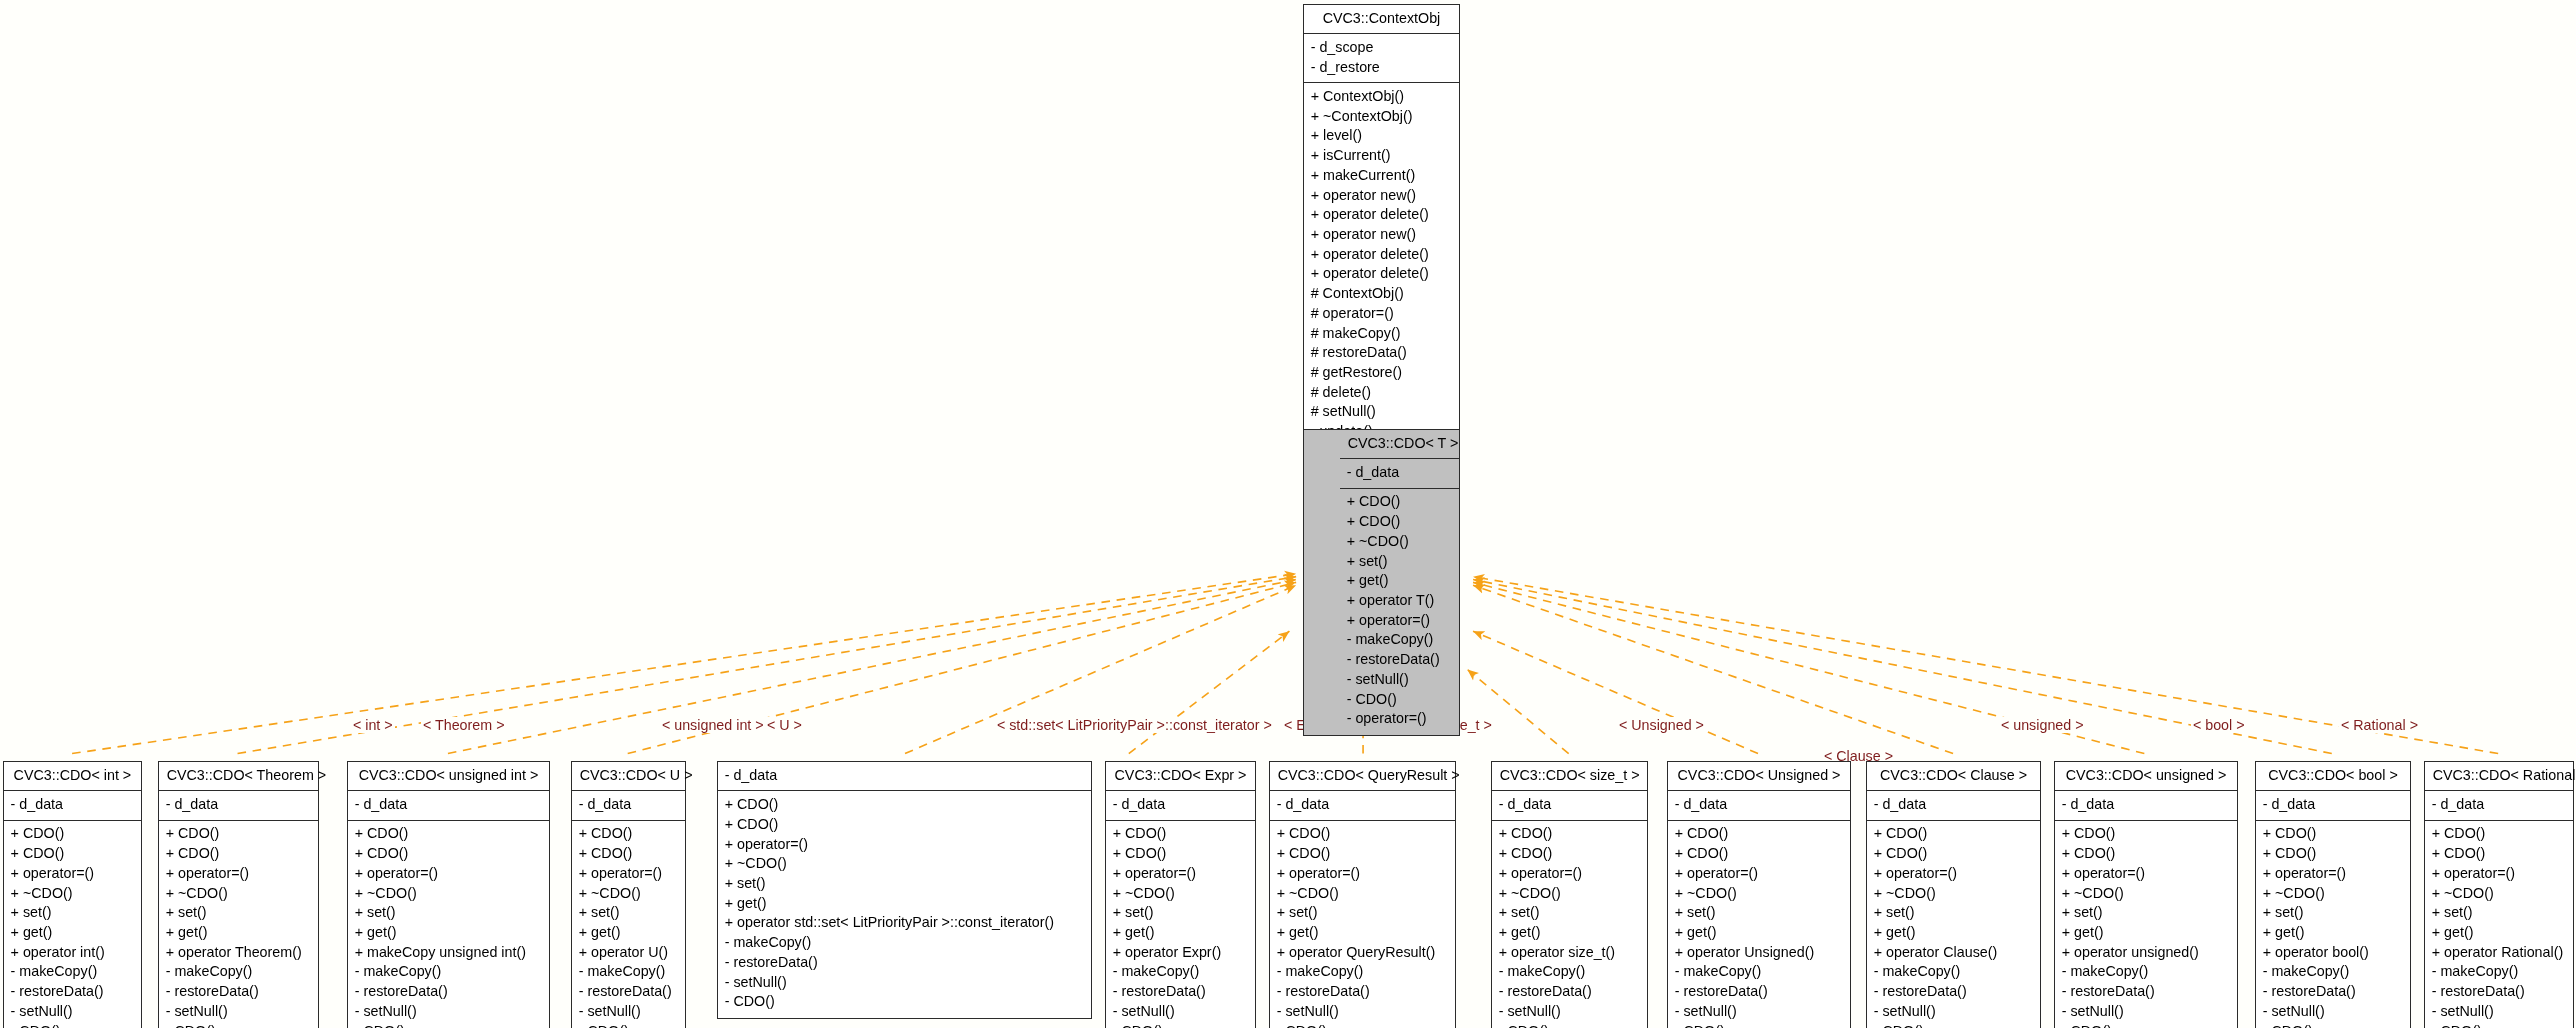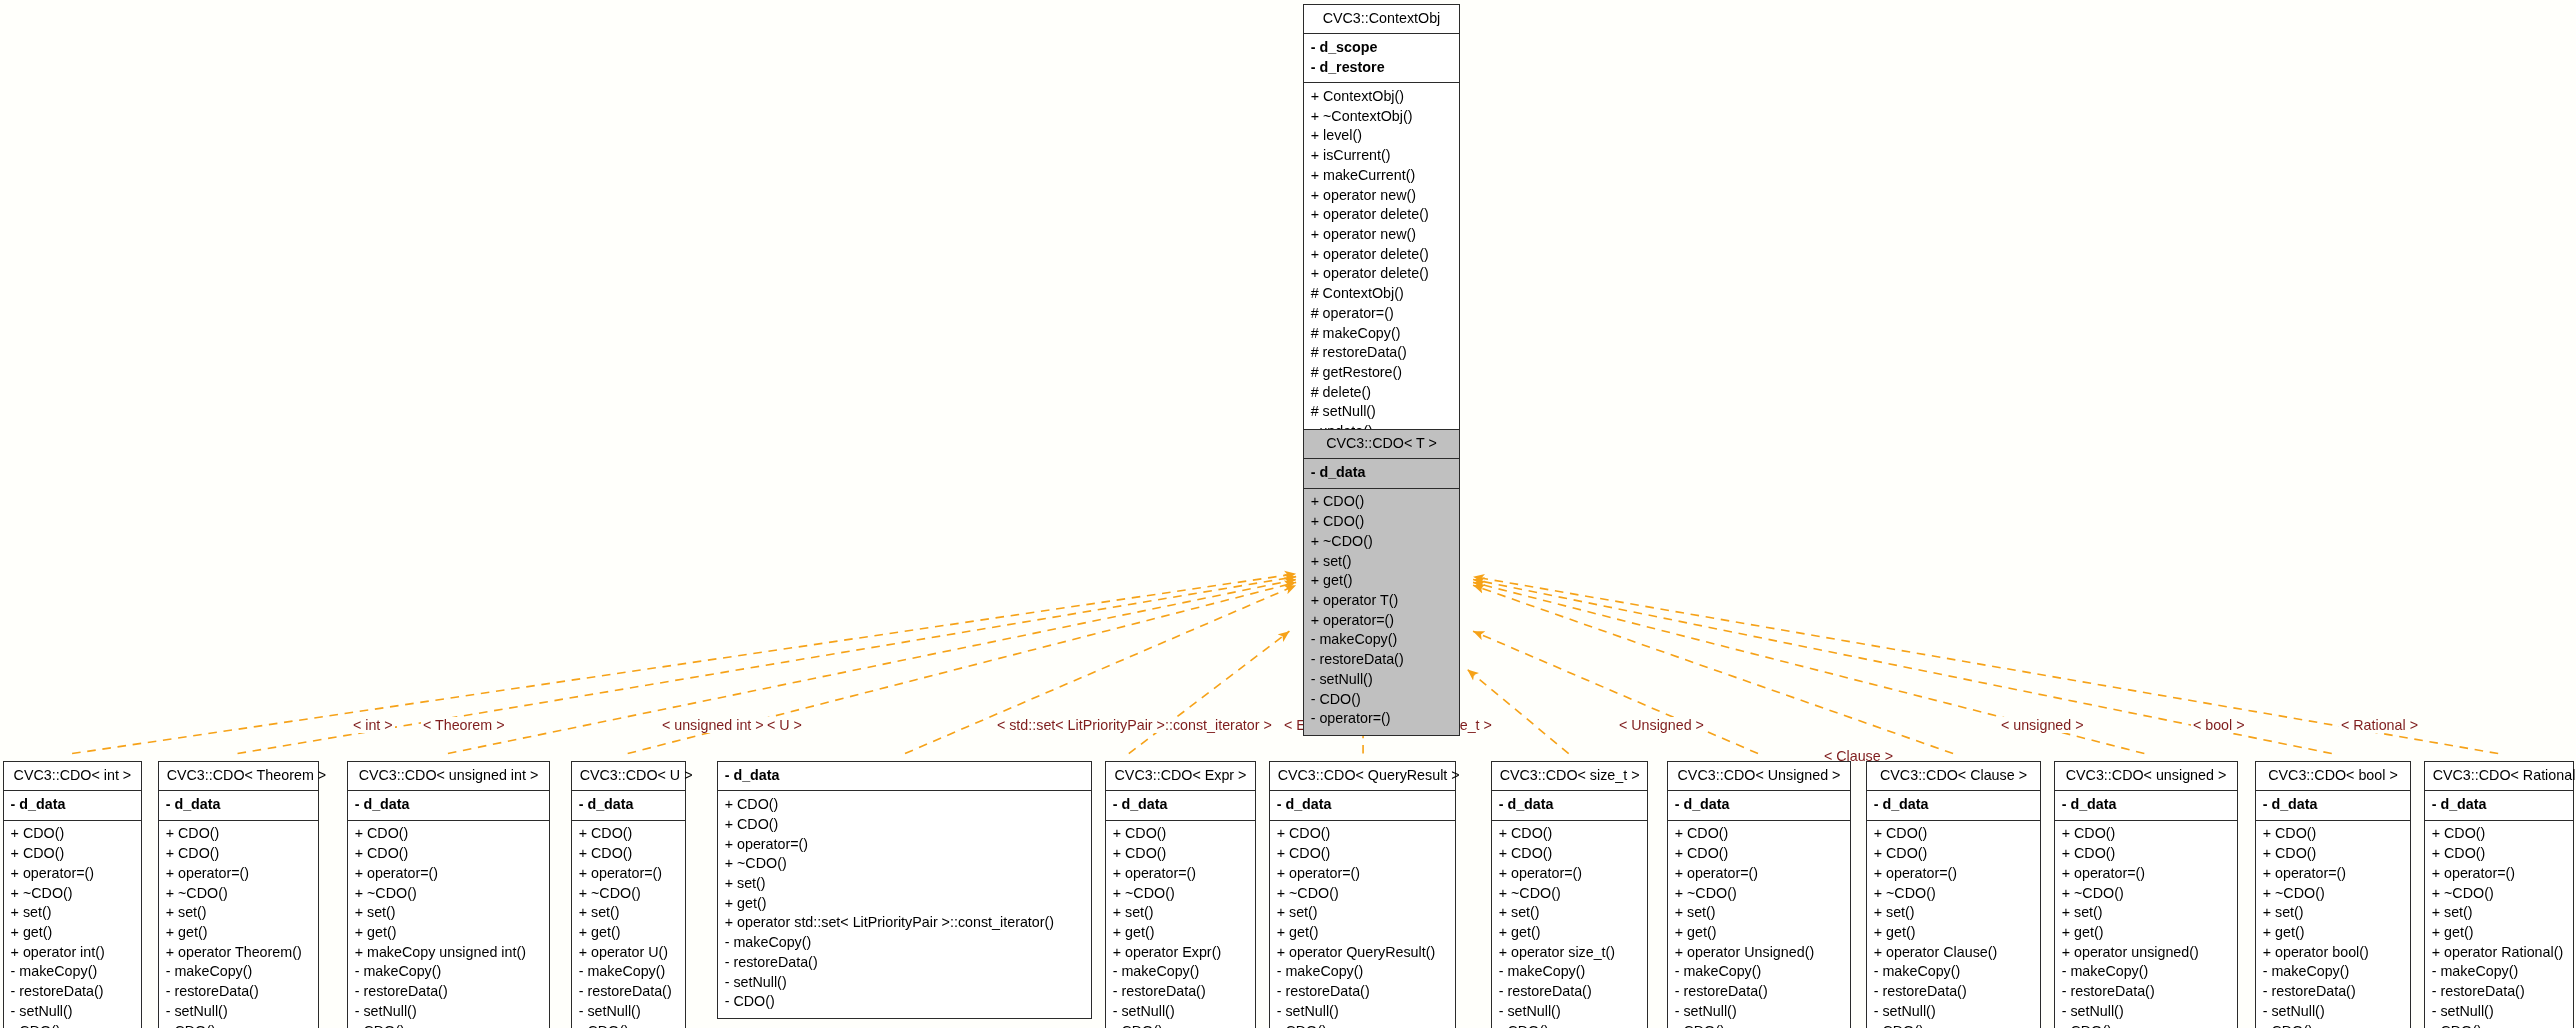--- a/index.html
+++ b/index.html
@@ -44,21 +44,20 @@
   .node .title {
     text-align: center;
     padding: 3.8px 7.7px 4.8px 7.7px;
     border-bottom: 1.9px solid #2b2b2b;
     white-space: nowrap;
     font-size: 14.3px;
   }
   .node .attrs {
     padding: 3.8px 6.7px 4.8px 6.7px;
     border-bottom: 1.9px solid #2b2b2b;
-    font-weight: bold;
   }
   .node .ops {
     padding: 3.8px 6.7px 5.7px 6.7px;
   }
   .node .attrs div,
   .node .ops div {
     white-space: nowrap;
     font-size: 14.3px;
   }
 
@@ -133,21 +132,21 @@
         <div># operator=()</div>
         <div># makeCopy()</div>
         <div># restoreData()</div>
         <div># getRestore()</div>
         <div># delete()</div>
         <div># setNull()</div>
         <div>- update()</div>
       </div>
   </div>
 
-  <div class="node highlight" style="left:1303px; top:429px; width:157px;">
+  <div class="node highlight" style="left:1303px; top:429px; width:157px;padding-left:36px;">
     <div class="title">CVC3::CDO&lt; T &gt;</div>
     <div class="attrs">
         <div>- d_data</div>
       </div>
     <div class="ops">
         <div>+ CDO()</div>
         <div>+ CDO()</div>
         <div>+ ~CDO()</div>
         <div>+ set()</div>
         <div>+ get()</div>

